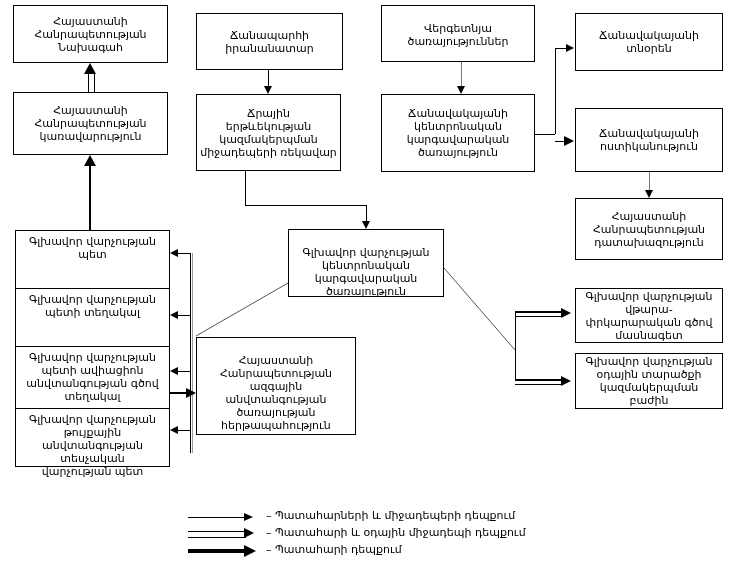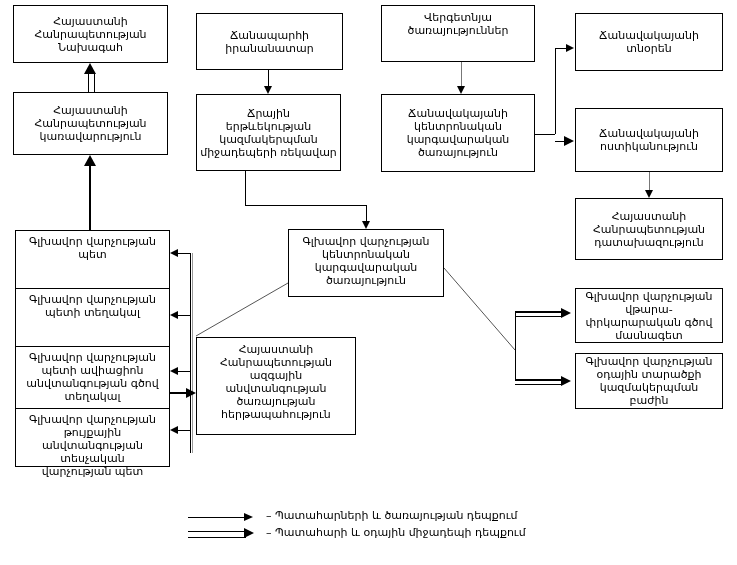--- a/index.html
+++ b/index.html
@@ -28,21 +28,21 @@
     text-align: center;
     font-size: 11px;
     line-height: 13px;
     color: #000000;
     padding: 2px 3px;
     white-space: pre-line;
     z-index: 3;
   }
   .box.top-text {
     align-items: flex-start;
-    padding-top: 5px;
+    padding-top: 16px;
   }
   .stack {
     position: absolute;
     box-sizing: border-box;
     border: 1px solid #000000;
     background: #ffffff;
     z-index: 3;
   }
   .stack-cell {
     box-sizing: border-box;
@@ -321,22 +321,27 @@
   <div class="ln h" style="left:178px; top:430px; width:13px;"></div>
   <div class="arw left" style="left:170px; top:426px;"></div>
 
   <div class="ln thick-h" style="left:160px; top:392px; width:31px;"></div>
   <div class="arw right-big" style="left:186px; top:388px;"></div>
 
   <div class="legend">
     <div class="legend-row">
       <span class="leg-line-thin"></span>
       <span class="leg-arw-thin"></span>
-      <span class="legend-label">– Պատահարների և ծառայության դեպքում</span>
+      <span class="legend-label">– Պատահարների և միջադեպերի դեպքում</span>
     </div>
     <div class="legend-row">
       <span class="leg-line-dbl"></span>
       <span class="leg-arw-mid"></span>
       <span class="legend-label">– Պատահարի և օդային միջադեպի դեպքում</span>
     </div>
+    <div class="legend-row">
+      <span class="leg-line-thick"></span>
+      <span class="leg-arw-thick"></span>
+      <span class="legend-label">– Պատահարի դեպքում</span>
+    </div>
   </div>
 
 </div>
 
 </body></html>

